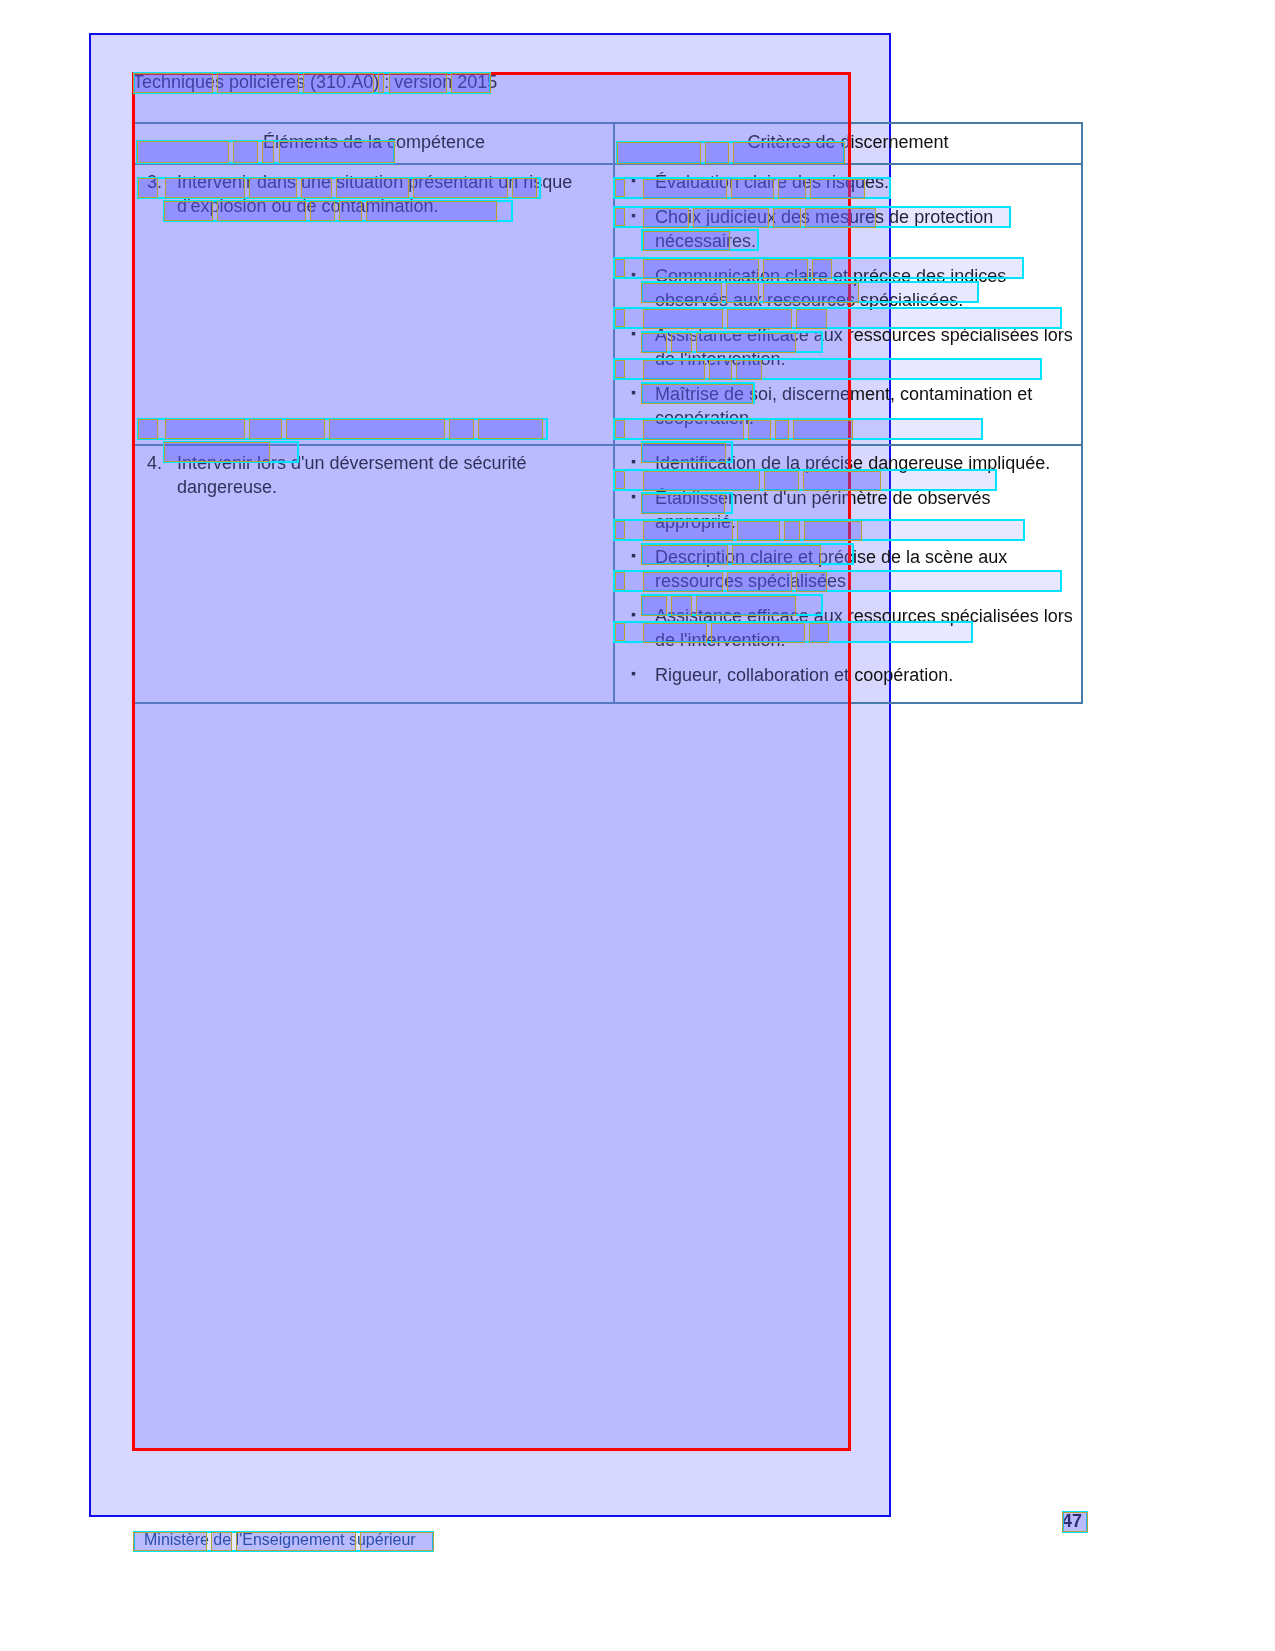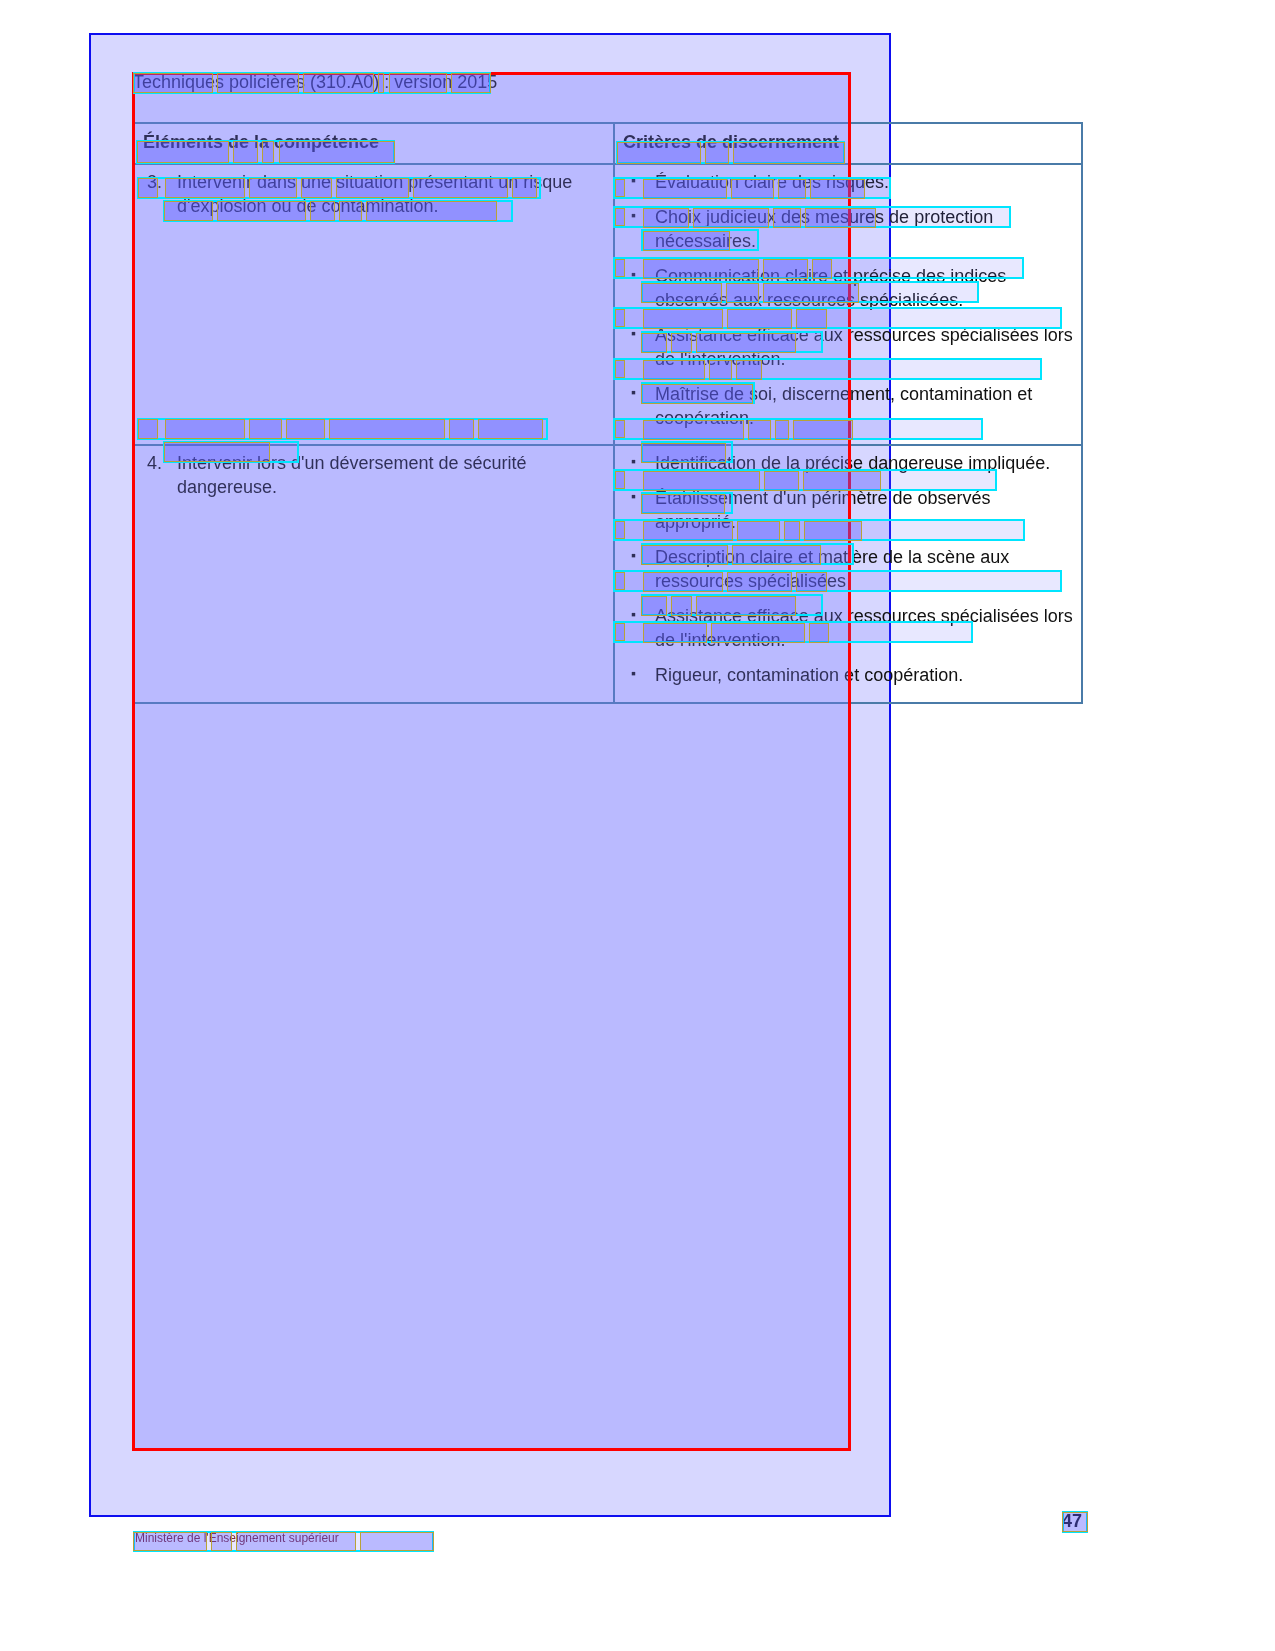--- a/index.html
+++ b/index.html
@@ -71,22 +71,23 @@
   #comp-table td, #comp-table th {
     border: 2px solid #4a7ba8;
     vertical-align: top;
     padding: 6px 8px 14px 8px;
     font-size: 18px;
     font-weight: normal;
     text-align: left;
     color: #111;
   }
   #comp-table th {
-    font-weight: bold;
+    font-weight: normal;
     padding: 8px 8px 10px 8px;
+    text-align: center;
   }
   .col-left  { width: 480px; }
   .col-right { width: 468px; }
 
   .elem-item {
     position: relative;
     padding-left: 34px;
     line-height: 1.33;
   }
   .elem-num {
@@ -109,24 +110,24 @@
   .crit-bullet {
     position: absolute;
     left: 8px;
     top: -1px;
     font-size: 14px;
     line-height: 1.5;
   }
 
   #footer-text {
     position: absolute;
-    left: 135px;
+    left: 144px;
     top: 1531px;
-    font-size: 12px;
-    color: #7f1d1d;
+    font-size: 16px;
+    color: #0c4a6e;
     white-space: nowrap;
   }
   #page-number {
     position: absolute;
     left: 1062px;
     top: 1511px;
     font-size: 18px;
     font-weight: bold;
     color: #111;
   }
@@ -218,29 +219,29 @@
             <li>
               <span class="crit-bullet">▪</span>
               <span>Identification de la précise dangereuse impliquée.</span>
             </li>
             <li>
               <span class="crit-bullet">▪</span>
               <span>Établissement d'un périmètre de observés approprié.</span>
             </li>
             <li>
               <span class="crit-bullet">▪</span>
-              <span>Description claire et matière de la scène aux ressources spécialisées</span>
+              <span>Description claire et précise de la scène aux ressources spécialisées</span>
             </li>
             <li>
               <span class="crit-bullet">▪</span>
               <span>Assistance efficace aux ressources spécialisées lors de l'intervention.</span>
             </li>
             <li>
               <span class="crit-bullet">▪</span>
-              <span>Rigueur, contamination et coopération.</span>
+              <span>Rigueur, collaboration et coopération.</span>
             </li>
           </ul>
         </td>
       </tr>
     </tbody>
   </table>
 
   <div id="footer-text">Ministère de l'Enseignement supérieur</div>
   <div id="page-number">47</div>
 </div>

